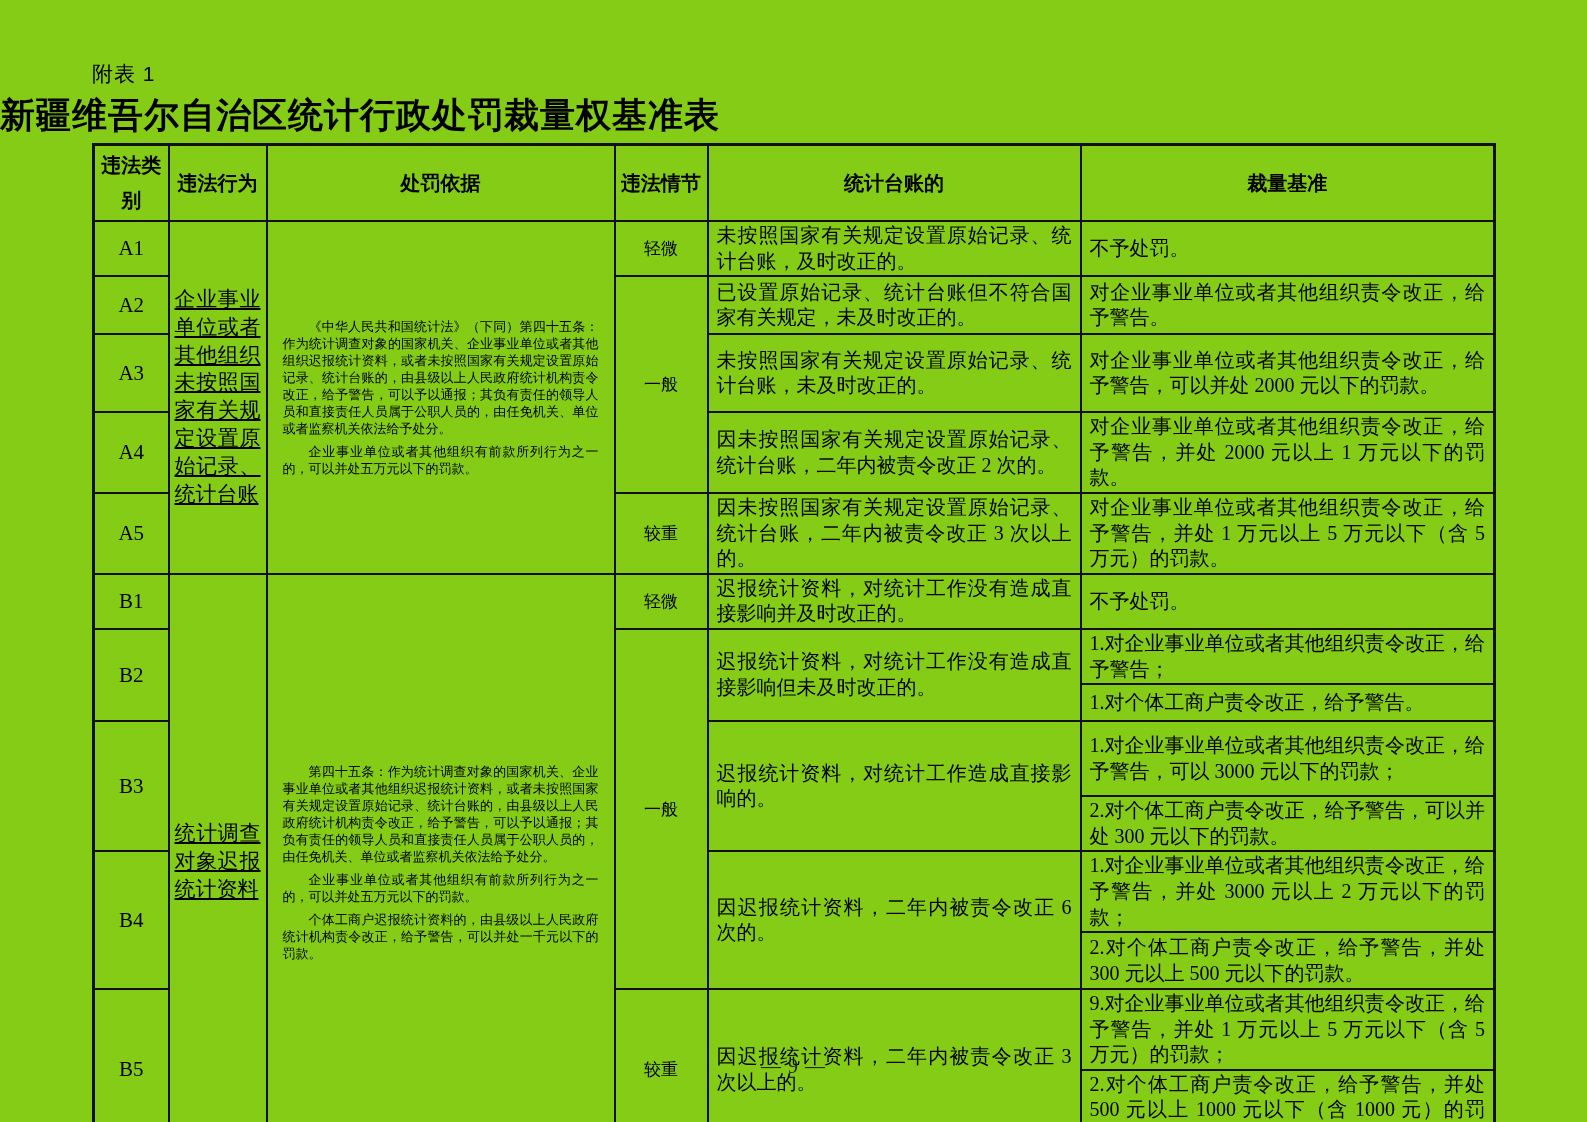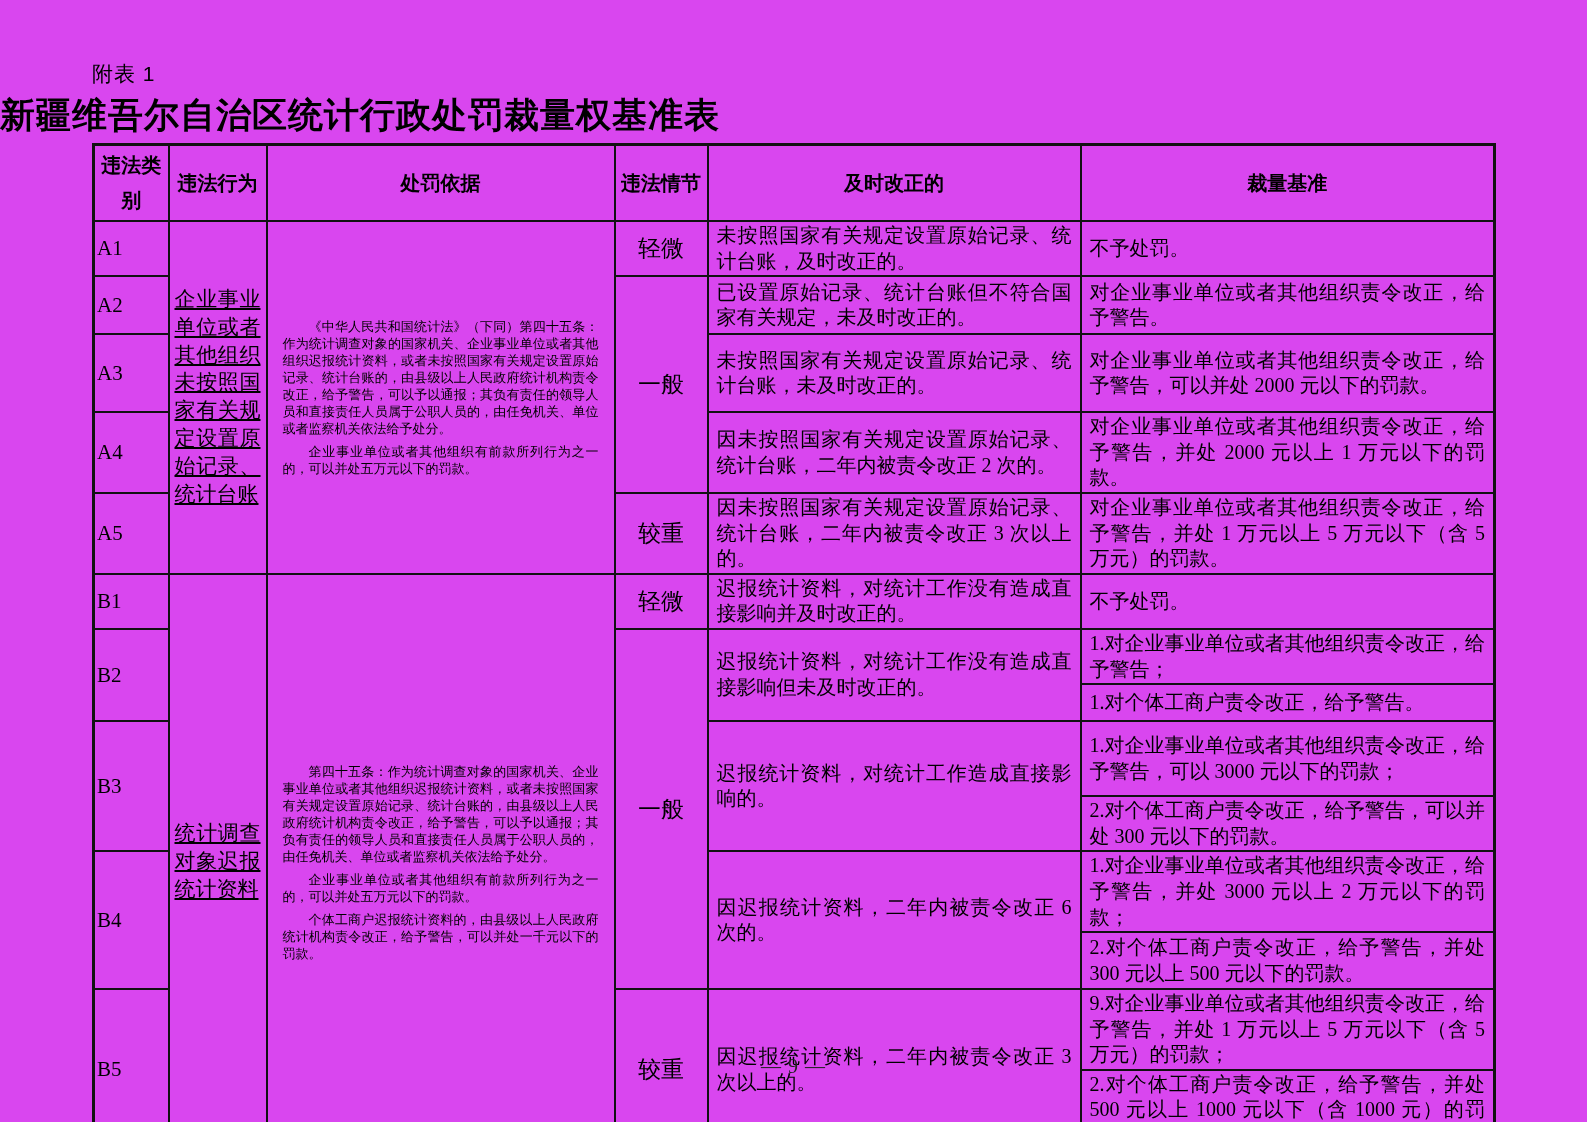--- a/index.html
+++ b/index.html
@@ -1,21 +1,21 @@
 <!DOCTYPE html>
 <html lang="zh"><head>
 <meta charset="utf-8">
 <style>
   * { box-sizing: border-box; }
   html, body { margin: 0; padding: 0; background: #e8e8e8; }
   .page {
     position: relative;
     width: 1587px;
     height: 1122px;
-    background: #d946ef;
+    background: #84cc16;
     color: #000;
     font-family: "Liberation Serif", "DejaVu Serif", serif;
     overflow: hidden;
   }
   .annotation {
     position: absolute;
     left: 92px;
     top: 60px;
     font-family: "Liberation Sans", "DejaVu Sans", sans-serif;
     font-size: 21px;
@@ -48,20 +48,21 @@
   }
   .penalty th {
     font-family: "Liberation Sans", "DejaVu Sans", sans-serif;
     font-weight: 600;
     font-size: 20px;
     line-height: 1.75;
     text-align: center;
     padding: 2px 4px;
   }
   td.code-cell {
+    text-align: center;
     font-size: 21px;
     padding: 0 2px;
     margin-top: 34px;
   }
   td.behavior-cell { padding: 0 5px; }
   .behavior-text {
     text-align: justify;
     font-size: 21px;
     line-height: 1.33;
     text-decoration: underline;
@@ -69,21 +70,21 @@
   td.basis-cell { padding: 2px 9px; }
   td.basis-cell p {
     margin: 6px;
     text-indent: 2em;
     text-align: justify;
     font-size: 13px;
     line-height: 1.31;
   }
   td.severity-cell {
     text-align: center;
-    font-size: 23px;
+    font-size: 17px;
     padding: 0 2px;
   }
   td.situation-cell, td.benchmark-cell {
     padding: 1px 8px;
     text-align: justify;
     font-size: 20px;
     line-height: 1.28;
   }
   .page-number {
     position: absolute;
@@ -114,21 +115,21 @@
       <col style="width:373px">
       <col style="width:414px">
     </colgroup>
 
     <tbody>
         <tr style="height:70px">
       <th>违法类别</th>
       <th>违法行为</th>
       <th>处罚依据</th>
       <th>违法情节</th>
-      <th>及时改正的</th>
+      <th>统计台账的</th>
       <th>裁量基准</th>
     </tr>
 
     <tr style="height:53px">
       <td class="code-cell">A1</td>
       <td class="behavior-cell" rowspan="5">
         <div class="behavior-text">企业事业单位或者其他组织未按照国家有关规定设置原始记录、统计台账</div>
       </td>
       <td class="basis-cell" rowspan="5">
         <p>《中华人民共和国统计法》（下同）第四十五条：作为统计调查对象的国家机关、企业事业单位或者其他组织迟报统计资料，或者未按照国家有关规定设置原始记录、统计台账的，由县级以上人民政府统计机构责令改正，给予警告，可以予以通报；其负有责任的领导人员和直接责任人员属于公职人员的，由任免机关、单位或者监察机关依法给予处分。</p>

